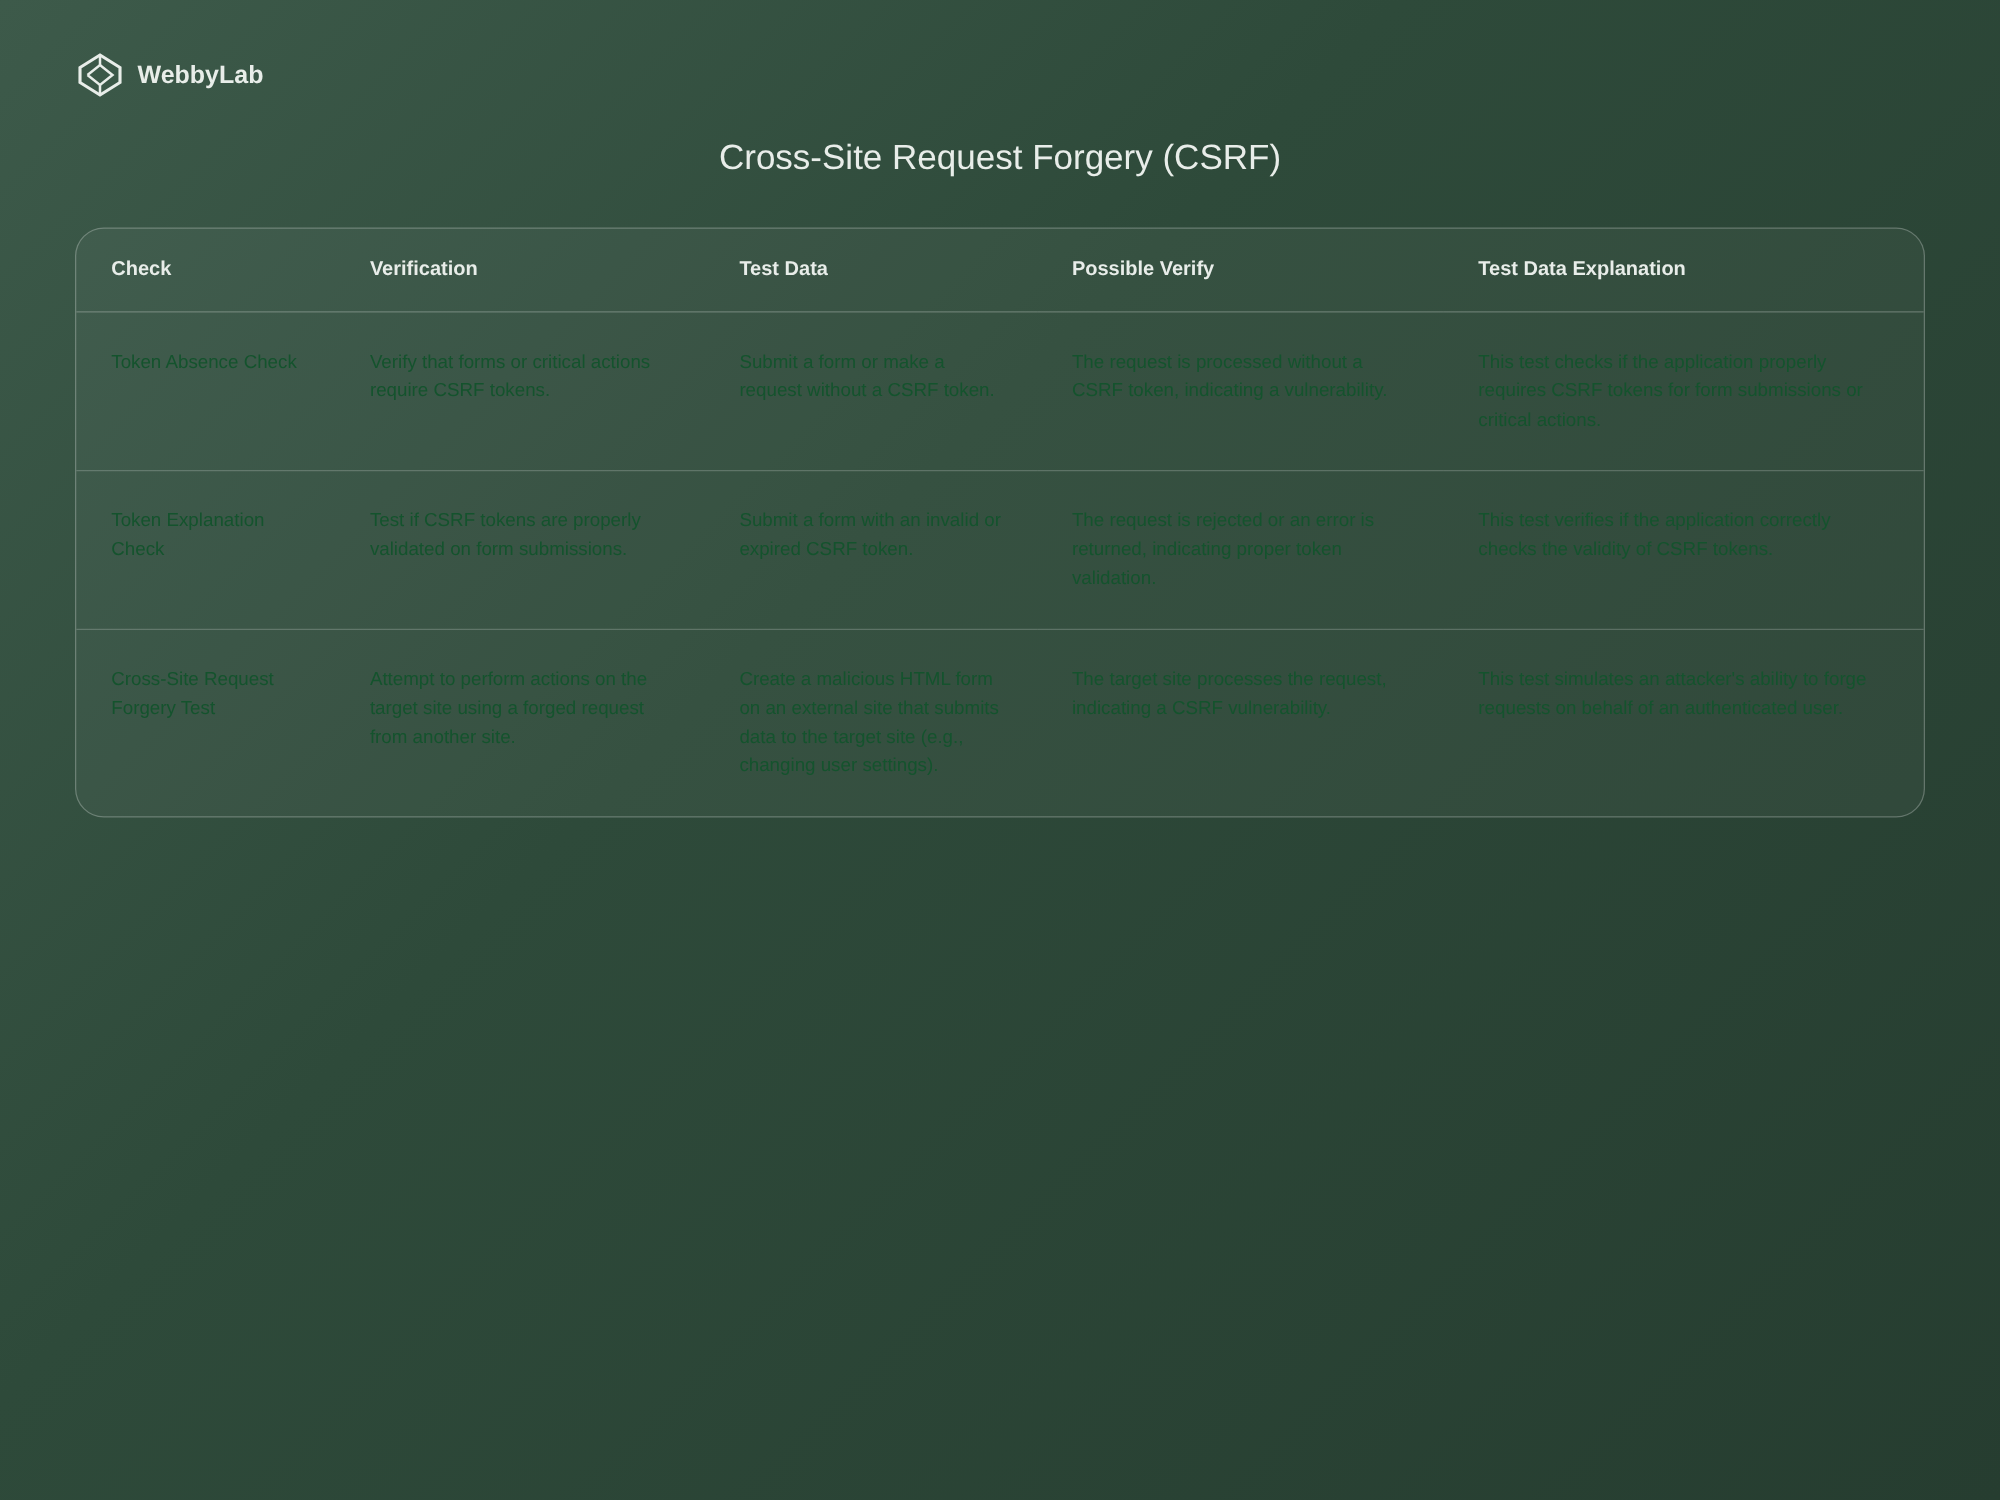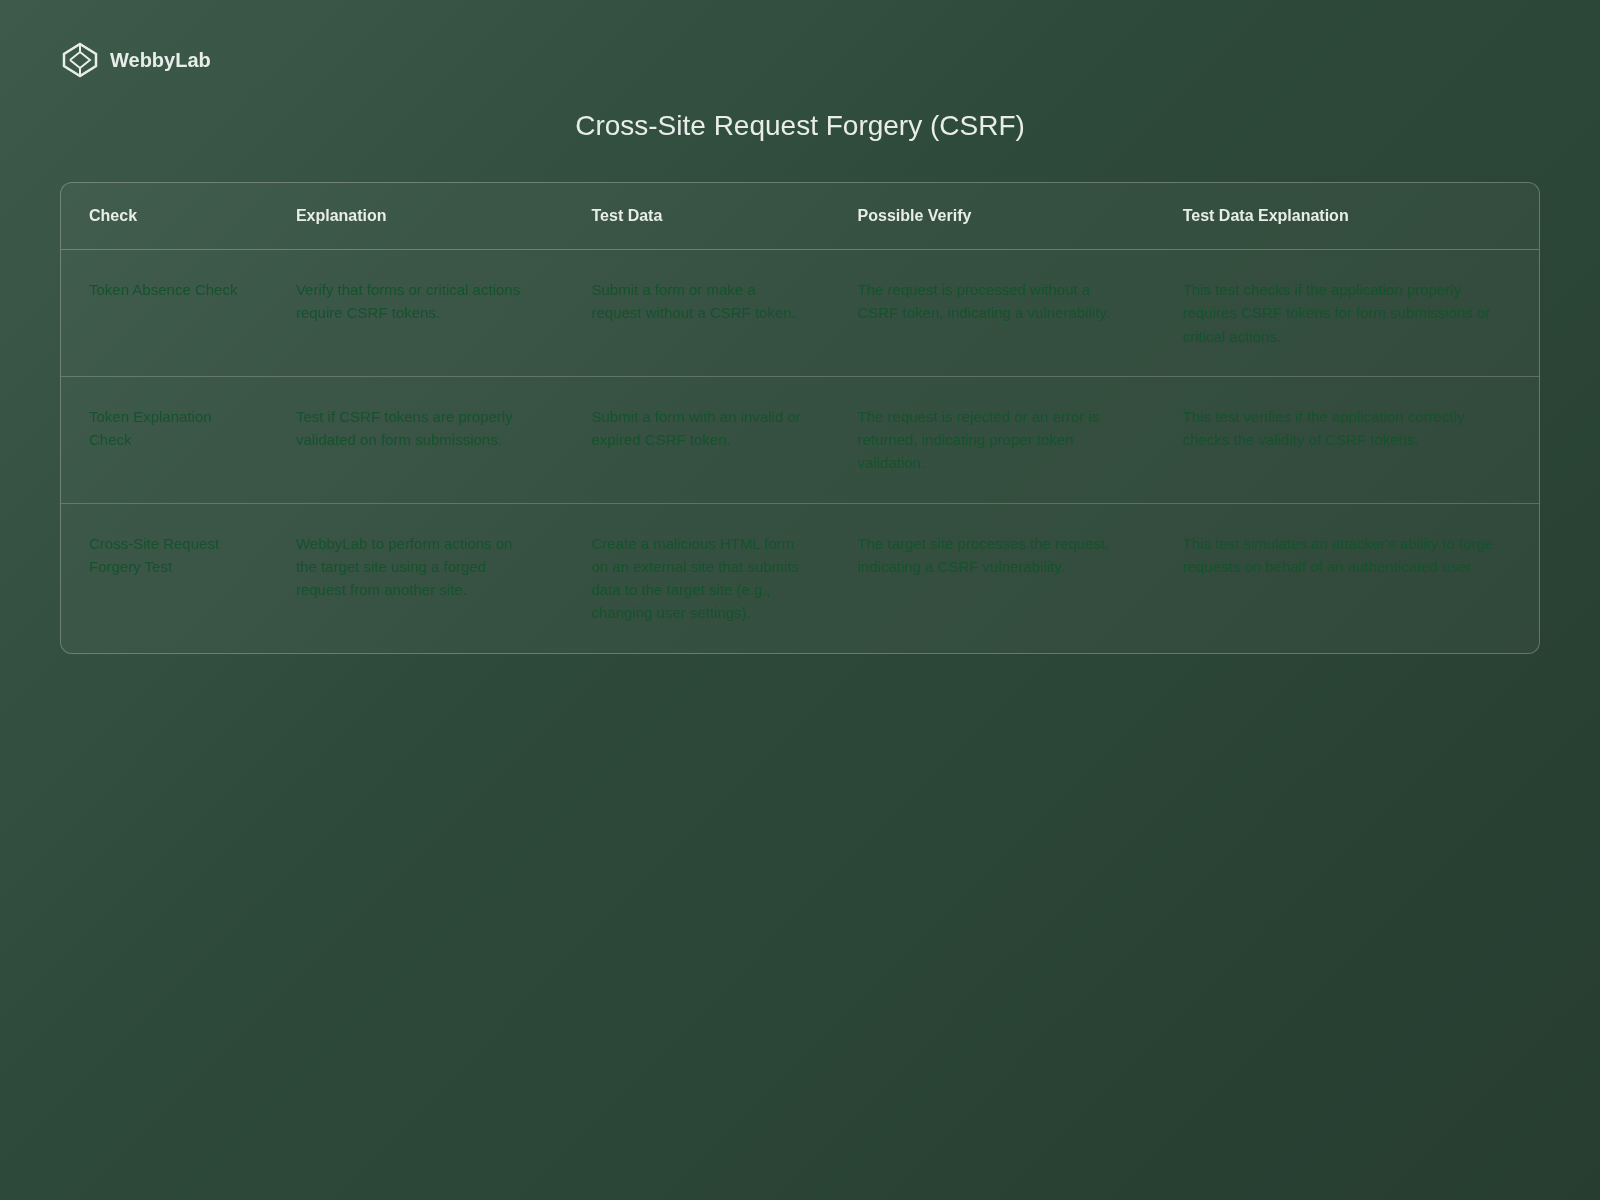--- a/index.html
+++ b/index.html
@@ -43,21 +43,21 @@
       font-size: 28px;
       font-weight: 400;
       color: #e8ede9;
       margin-bottom: 40px;
       text-align: center;
     }
 
     .table-container {
       width: 100%;
       border: 1px solid rgba(255,255,255,0.25);
-      border-radius: 12px;
+      border-radius: 23px;
       overflow: hidden;
       background: rgba(255,255,255,0.04);
     }
 
     table {
       width: 100%;
       border-collapse: collapse;
     }
 
     thead tr {
@@ -114,21 +114,21 @@
     <colgroup>
       <col class="col-check">
       <col class="col-desc">
       <col class="col-data">
       <col class="col-result">
       <col class="col-explain">
     </colgroup>
     <thead>
       <tr>
         <th>Check</th>
-        <th>Explanation</th>
+        <th>Verification</th>
         <th>Test Data</th>
         <th>Possible Verify</th>
         <th>Test Data Explanation</th>
       </tr>
     </thead>
     <tbody id="table-body">
     <tr>
           <td>Token Absence Check</td>
           <td>Verify that forms or critical actions require CSRF tokens.</td>
           <td>Submit a form or make a request without a CSRF token.</td>
@@ -137,20 +137,20 @@
         </tr>
         <tr>
           <td>Token Explanation Check</td>
           <td>Test if CSRF tokens are properly validated on form submissions.</td>
           <td>Submit a form with an invalid or expired CSRF token.</td>
           <td>The request is rejected or an error is returned, indicating proper token validation.</td>
           <td>This test verifies if the application correctly checks the validity of CSRF tokens.</td>
         </tr>
         <tr>
           <td>Cross-Site Request Forgery Test</td>
-          <td>WebbyLab to perform actions on the target site using a forged request from another site.</td>
+          <td>Attempt to perform actions on the target site using a forged request from another site.</td>
           <td>Create a malicious HTML form on an external site that submits data to the target site (e.g., changing user settings).</td>
           <td>The target site processes the request, indicating a CSRF vulnerability.</td>
           <td>This test simulates an attacker's ability to forge requests on behalf of an authenticated user.</td>
         </tr>
       </tbody>
   </table>
 </div>
 
 </body></html>

